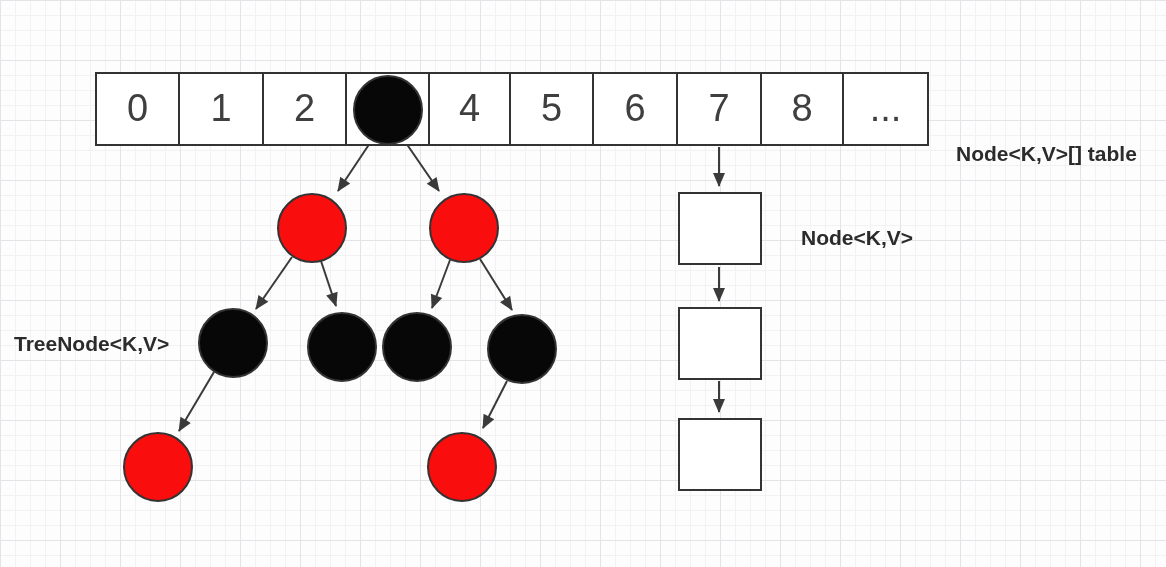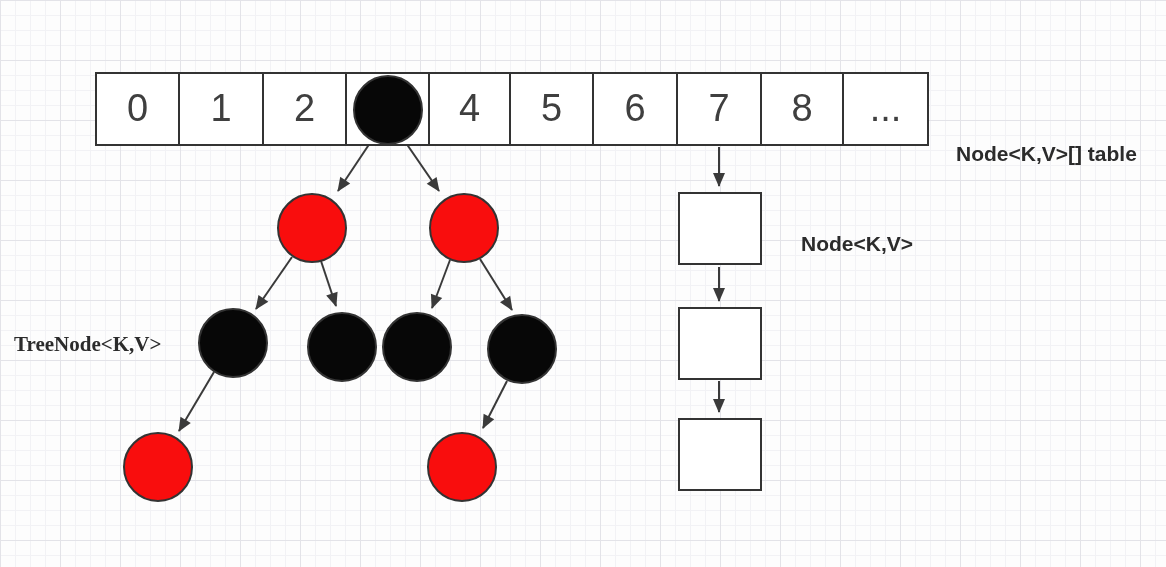--- a/index.html
+++ b/index.html
@@ -138,21 +138,21 @@
   <div class="tnode" style="left: 353px; top: 75px; background: rgb(7, 7, 7);"></div>
   <div class="tnode" style="left: 277px; top: 193px; background: rgb(249, 13, 13);"></div>
   <div class="tnode" style="left: 429px; top: 193px; background: rgb(249, 13, 13);"></div>
   <div class="tnode" style="left: 198px; top: 308px; background: rgb(7, 7, 7);"></div>
   <div class="tnode" style="left: 307px; top: 312px; background: rgb(7, 7, 7);"></div>
   <div class="tnode" style="left: 382px; top: 312px; background: rgb(7, 7, 7);"></div>
   <div class="tnode" style="left: 487px; top: 314px; background: rgb(7, 7, 7);"></div>
   <div class="tnode" style="left: 123px; top: 432px; background: rgb(249, 13, 13);"></div>
   <div class="tnode" style="left: 427px; top: 432px; background: rgb(249, 13, 13);"></div>
 
-  <div class="lbl" style="left:14px; top:332px;font-family:Liberation Serif, serif;">TreeNode&lt;K,V&gt;</div>
+  <div class="lbl" style="left:14px; top:332px;">TreeNode&lt;K,V&gt;</div>
 
   <div class="lbox" style="top:192px;"></div>
   <div class="lbox" style="top:307px;"></div>
   <div class="lbox" style="top:418px;"></div>
 
-  <div class="lbl" style="left:801px; top:232px;">Node&lt;K,V&gt;</div>
+  <div class="lbl" style="left:801px; top:226px;">Node&lt;K,V&gt;</div>
 
 </div>
 
 </body></html>

